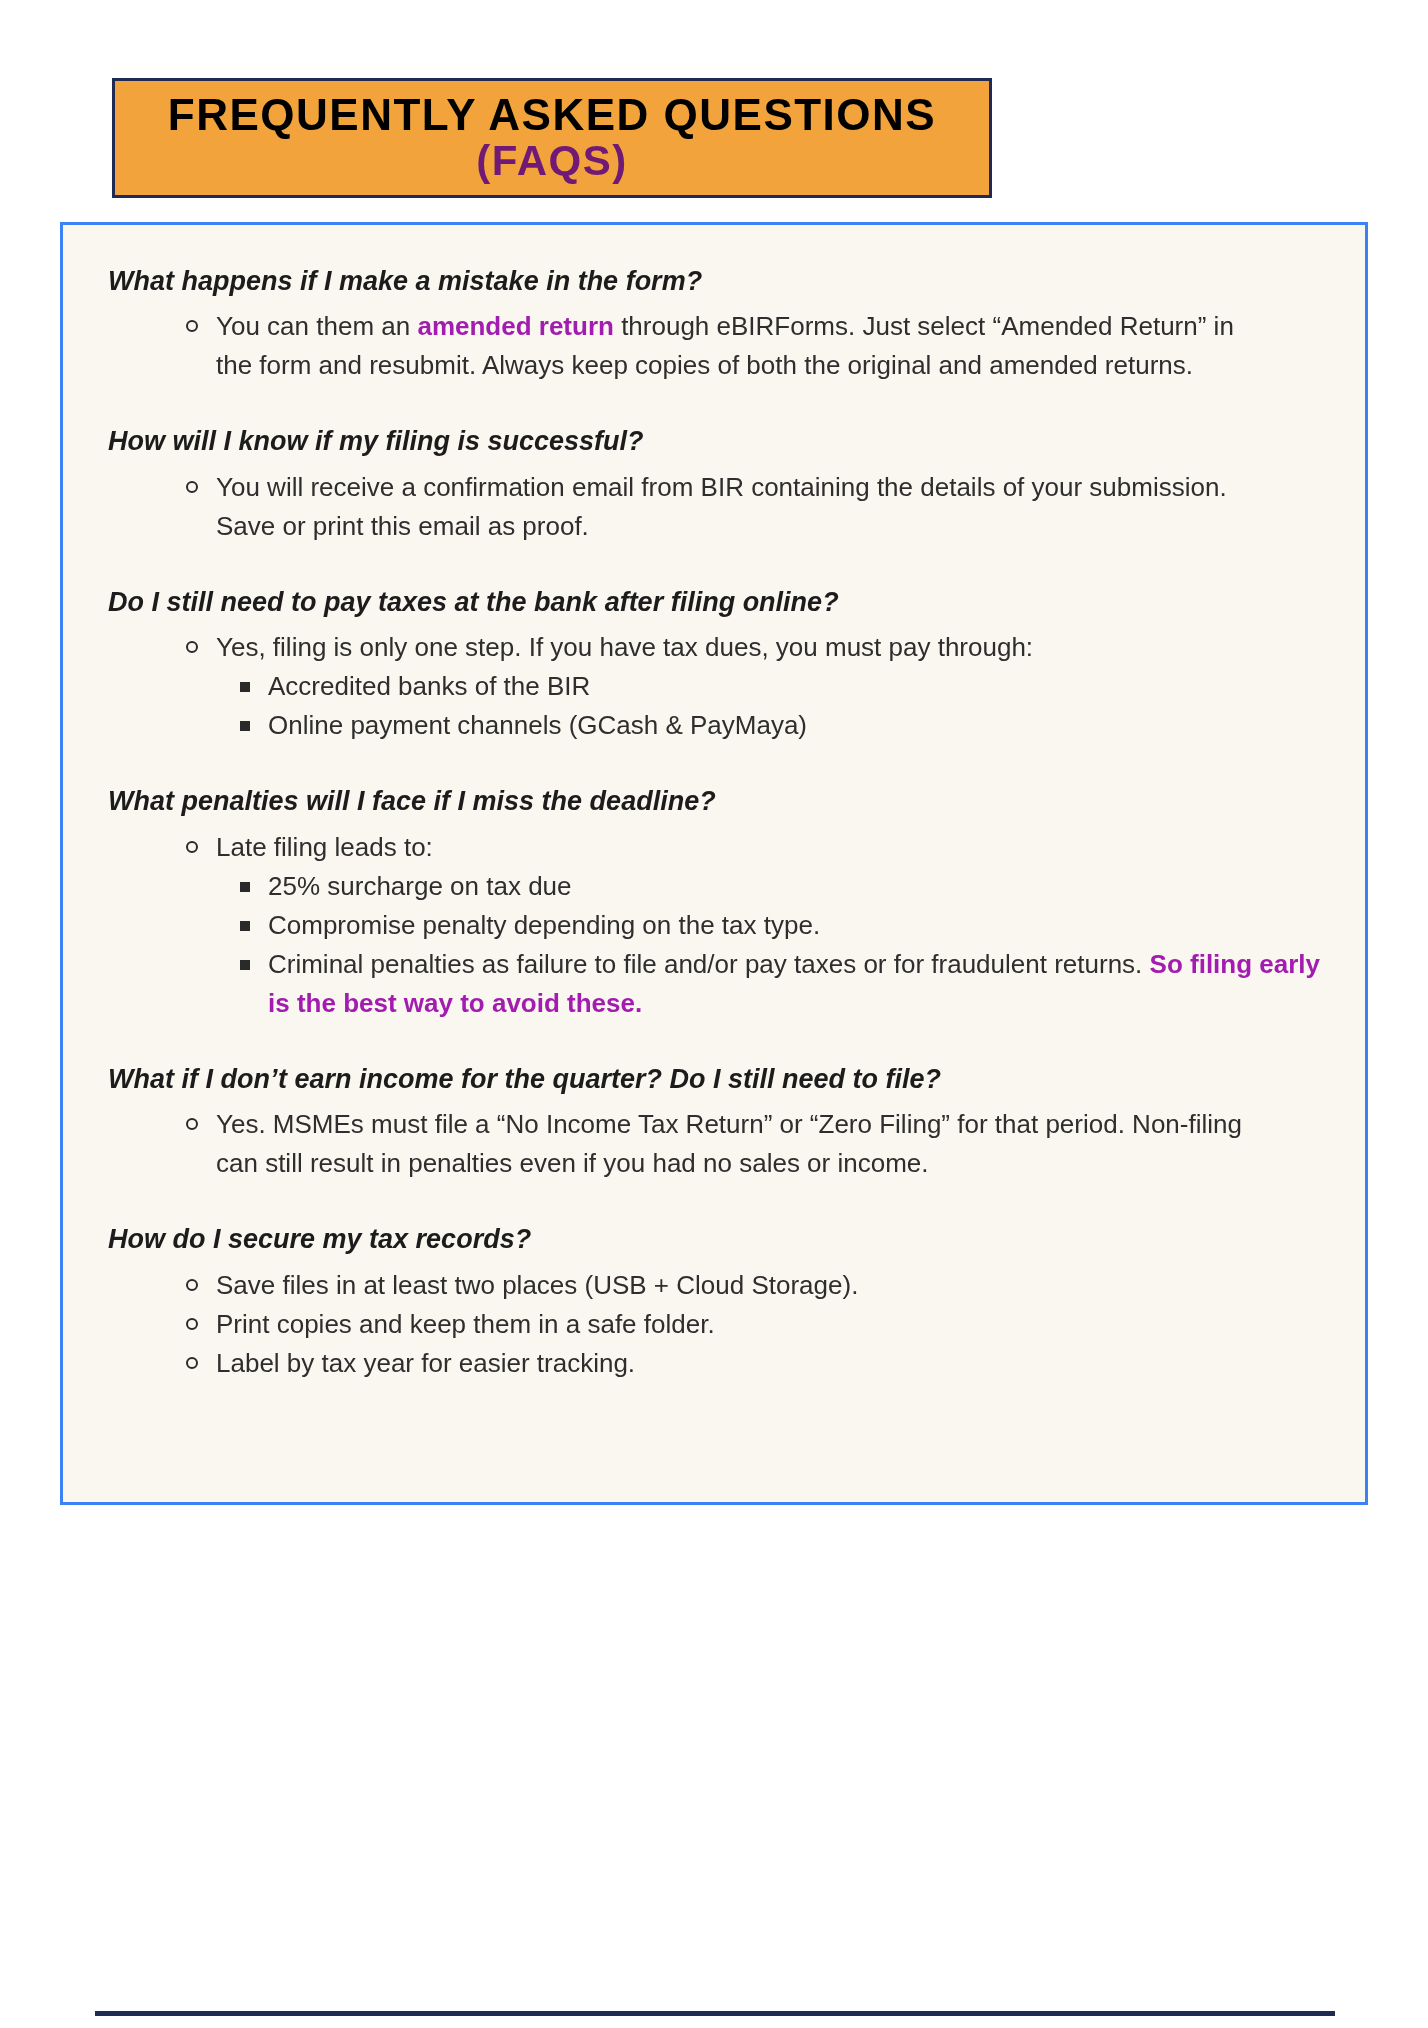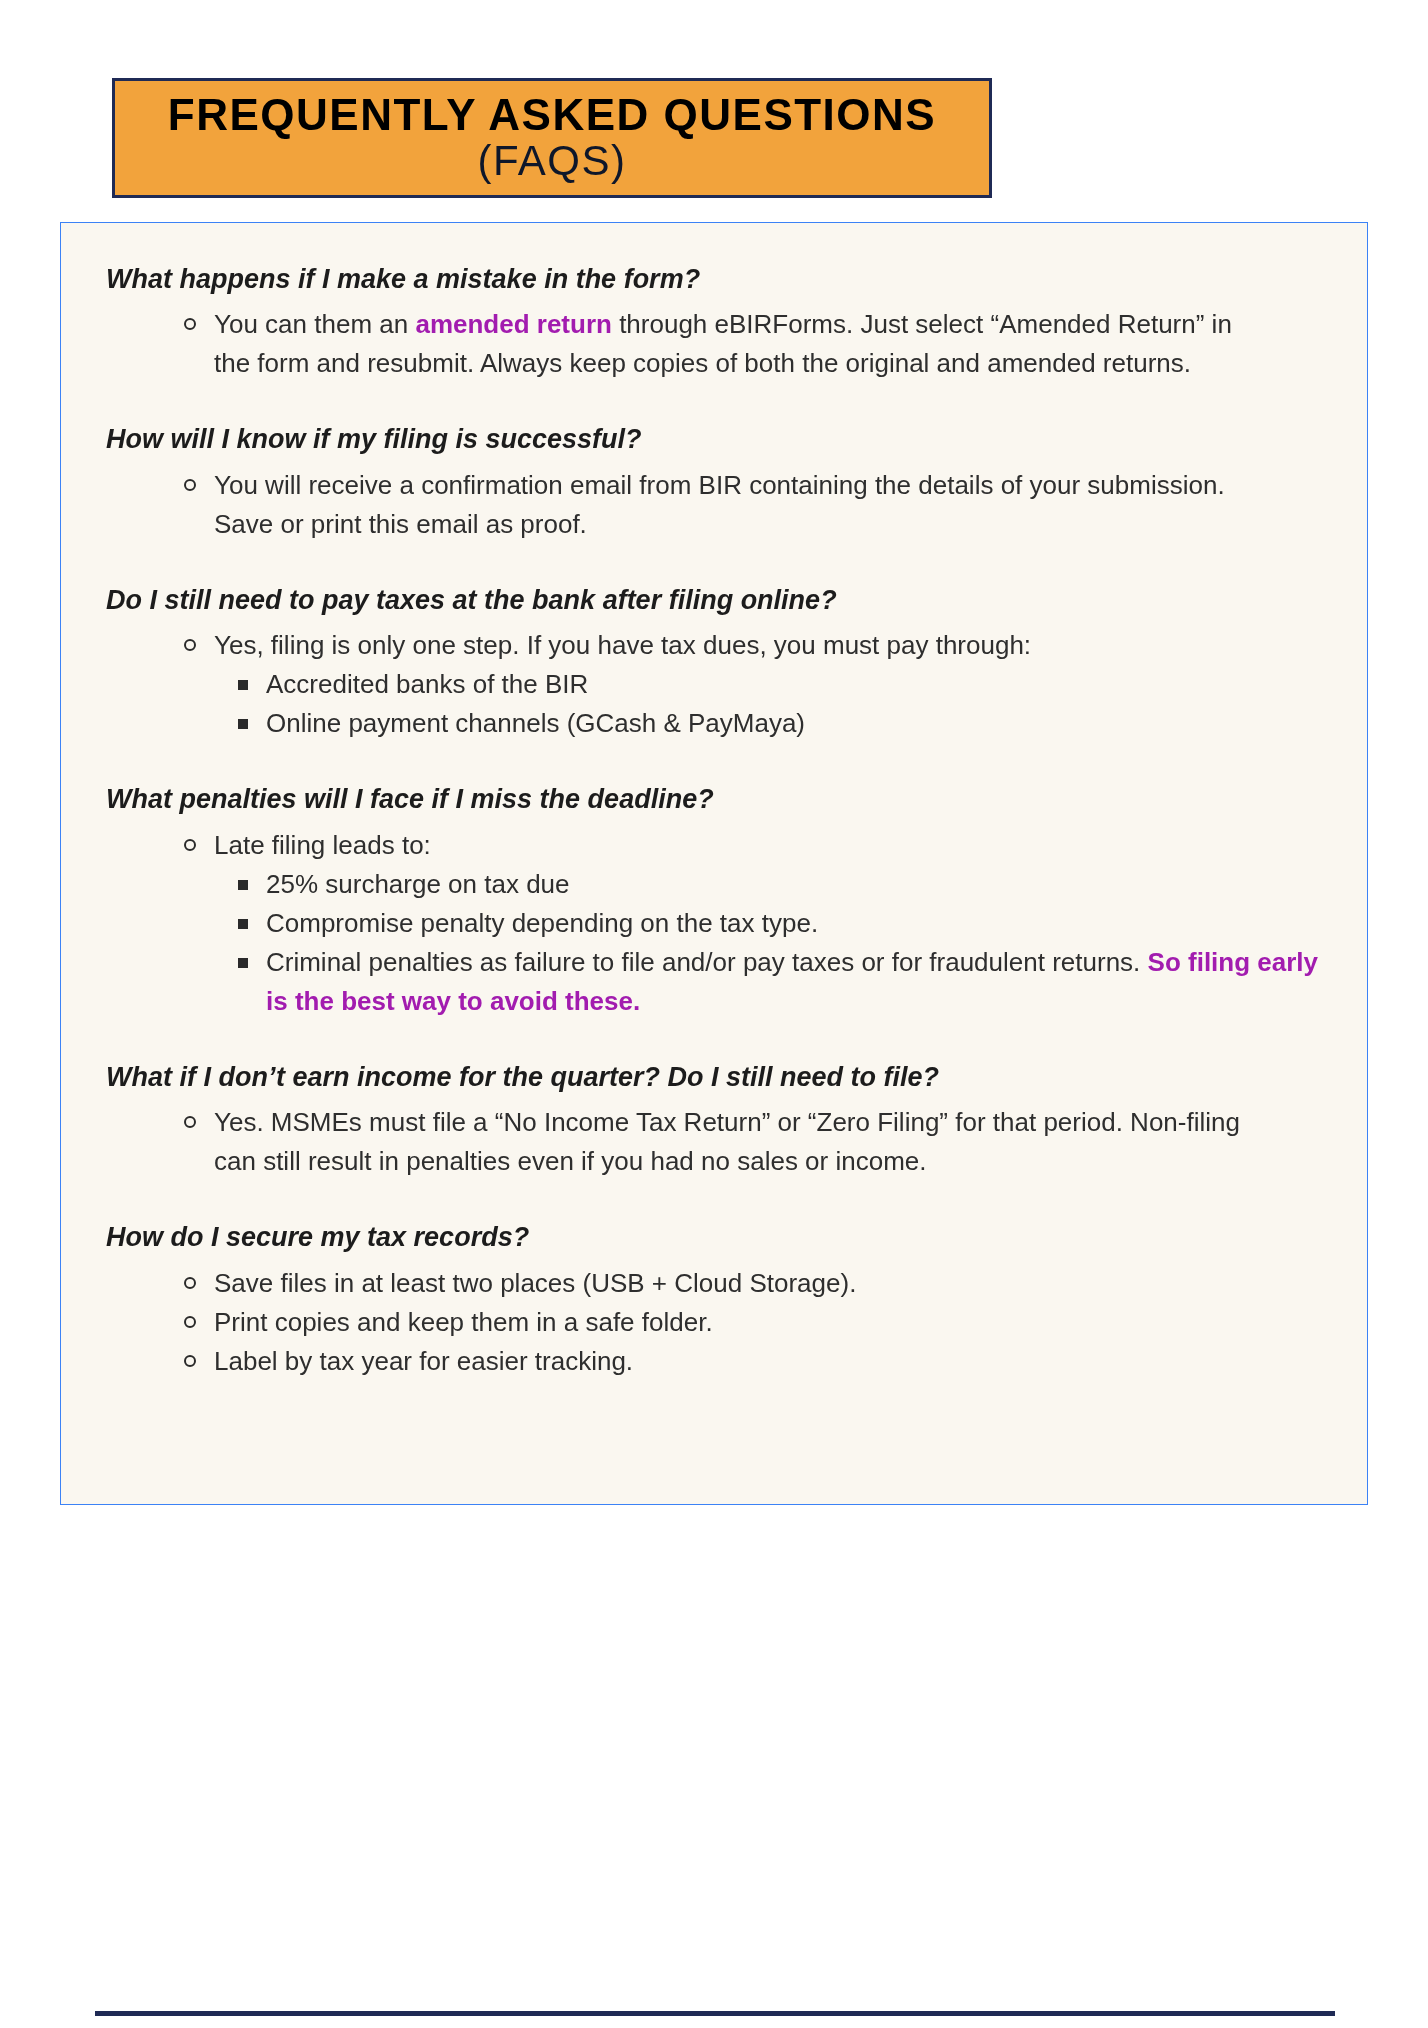--- a/index.html
+++ b/index.html
@@ -33,34 +33,34 @@
   }
   .header-title-line1 {
     font-size: 44px;
     font-weight: bold;
     letter-spacing: 1.5px;
     color: #000000;
     line-height: 1.05;
   }
   .header-title-line2 {
     font-size: 42px;
-    font-weight: normal;
+    font-weight: bold;
     letter-spacing: 1.5px;
-    color: #0f172a;
+    color: #701a75;
     line-height: 1.1;
   }
   
   .content-box {
     position: absolute;
     left: 60px;
     top: 222px;
     width: 1308px;
     height: 1283px;
     background: #FAF7F0;
-    border: 1px solid #3b82f6;
+    border: 3px solid #3b82f6;
     padding: 38px 42px 30px 45px;
     overflow: hidden;
   }
   .faq-item { margin-bottom: 38px; }
   .faq-item:last-child { margin-bottom: 0; }
   .question {
     font-size: 27px;
     font-weight: bold;
     font-style: italic;
     color: #1c1c1c;

